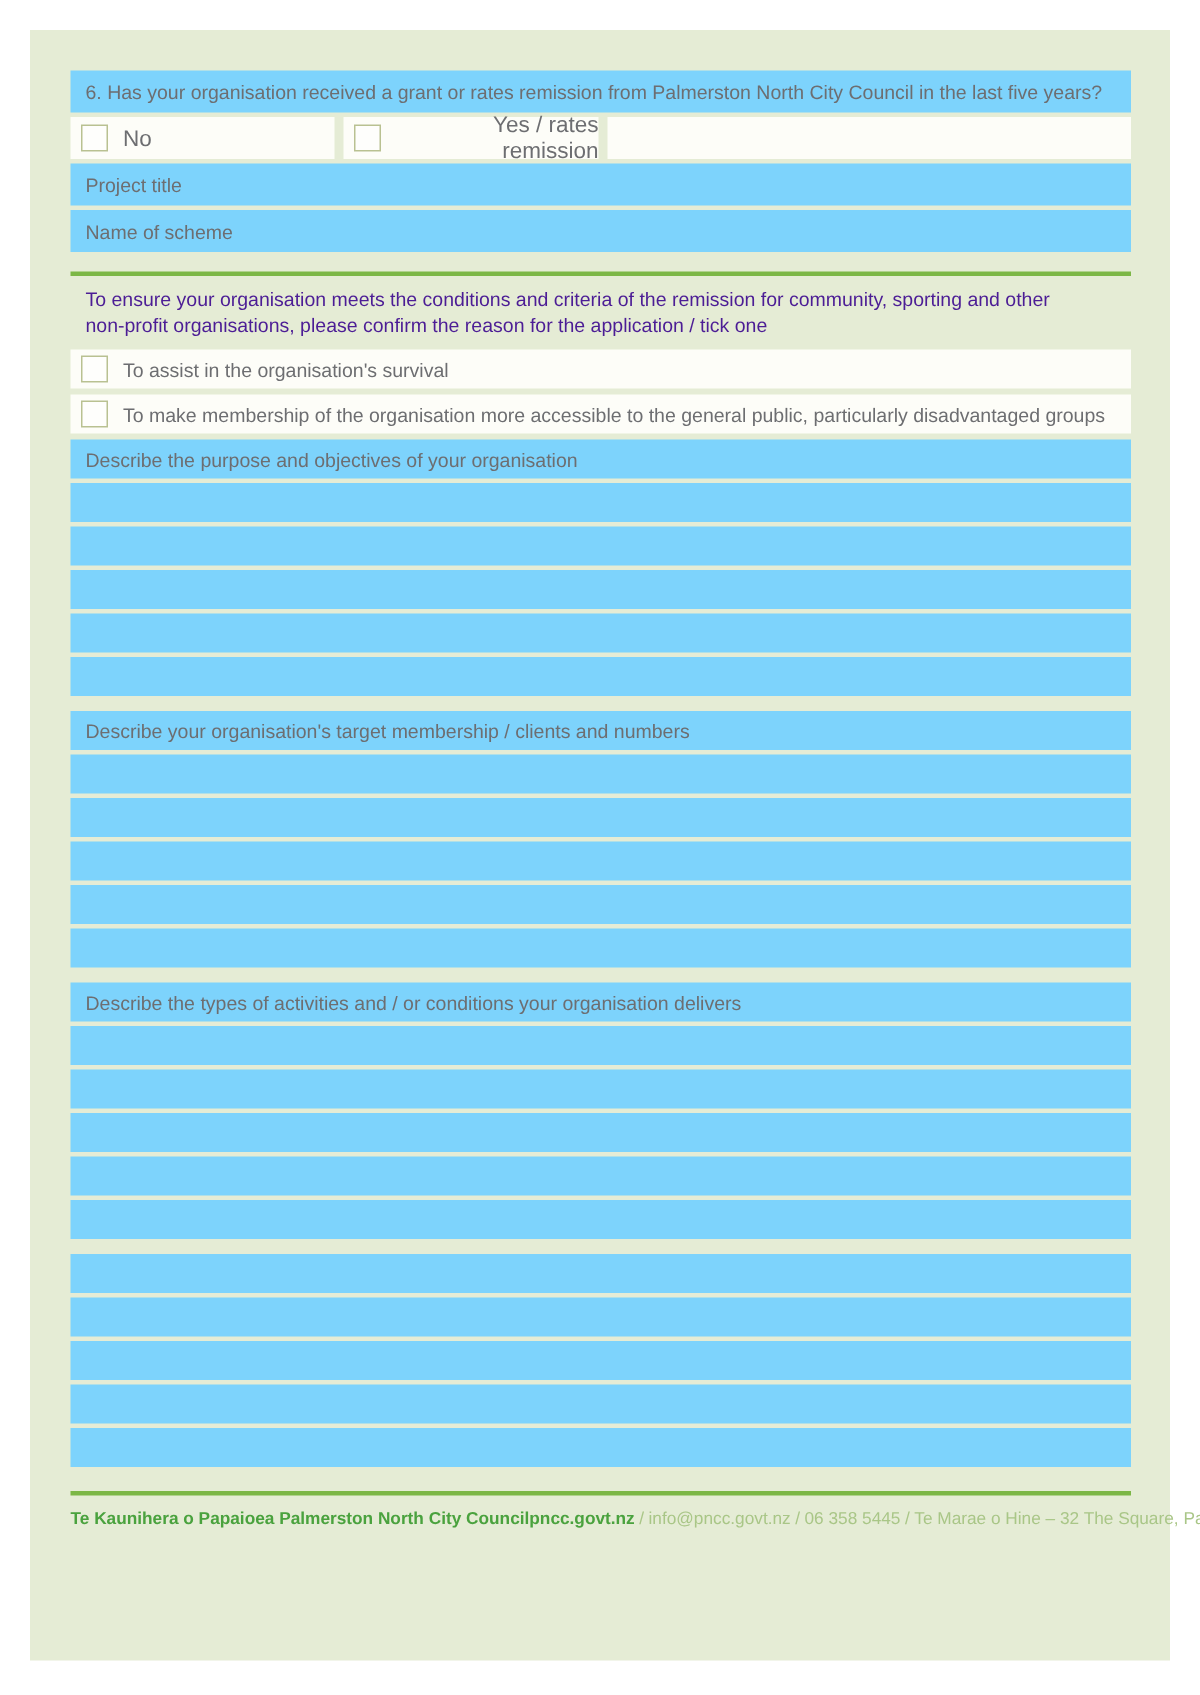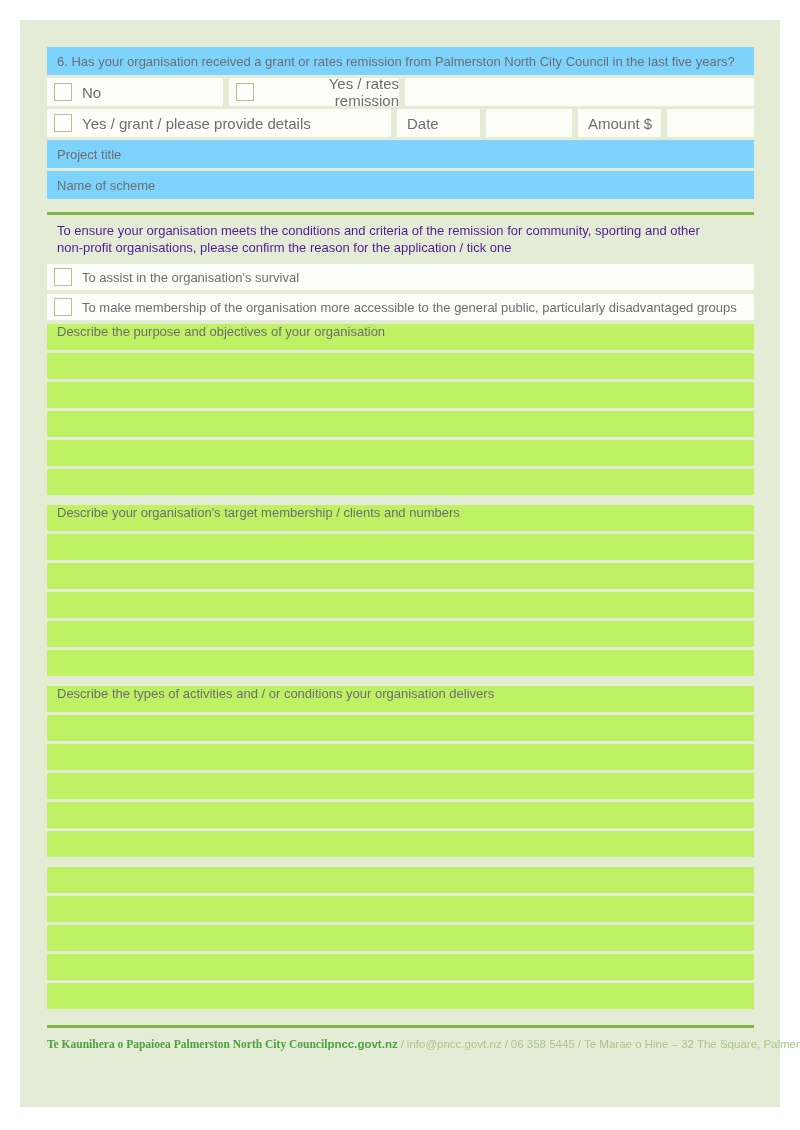--- a/index.html
+++ b/index.html
@@ -68,42 +68,43 @@
     height:26px;
     margin-bottom:4px;
     display:flex;
     align-items:center;
     color:#6d6e71;
     font-size:13px;
   }
   .section { margin-top:0; }
   .section + .section { margin-top:10px;border-radius:13px; }
   .section .srow {
-    background:#bef264;
+    background:#7dd3fc;
     height:26px;
     margin-bottom:3px;
     display:flex;
+    align-items:center;
     color:#6d6e71;
     font-size:13px;
   }
   .section .srow .txt { padding-left:10px; white-space:nowrap; }
   .footer-divider {
     height:3px;
     background:#7cb746;
     margin-top:16px;
   }
   .footer {
     margin-top:10px;
     display:flex;
     justify-content:space-between;
     align-items:baseline;
     font-size:11.5px;
     white-space:nowrap;
   }
-  .footer .council { color:#4aa23e; font-weight:bold;font-family:Liberation Serif, serif; }
+  .footer .council { color:#4aa23e; font-weight:bold; }
   .footer .contact { color:#a9c687; }
   .footer .contact .site { color:#4aa23e; font-weight:bold; }
   .footer .contact .sep { margin:0 3px; }
 </style>
 </head>
 <body>
 
 <div class="panel">
 
   <div class="row">
@@ -115,34 +116,20 @@
       <span class="checkbox"></span>
       <span>No</span>
     </div>
     <div class="cell" style="width:170px;">
       <span class="checkbox"></span>
       <span>Yes / rates remission</span>
     </div>
     <div class="cell" style="flex:1;"></div>
   </div>
 
-  <div class="row-group">
-    <div class="cell" style="width:344px;">
-      <span class="checkbox"></span>
-      <span>Yes / grant / please provide details</span>
-    </div>
-    <div class="cell" style="width:83px;">
-      <span class="txt">Date</span>
-    </div>
-    <div class="cell" style="width:86px;"></div>
-    <div class="cell" style="width:83px;">
-      <span class="txt">Amount $</span>
-    </div>
-    <div class="cell" style="flex:1;"></div>
-  </div>
 
   <div class="row">
     <span class="txt">Project title</span>
   </div>
 
   <div class="row">
     <span class="txt">Name of scheme</span>
   </div>
 
   <div class="divider"></div>

